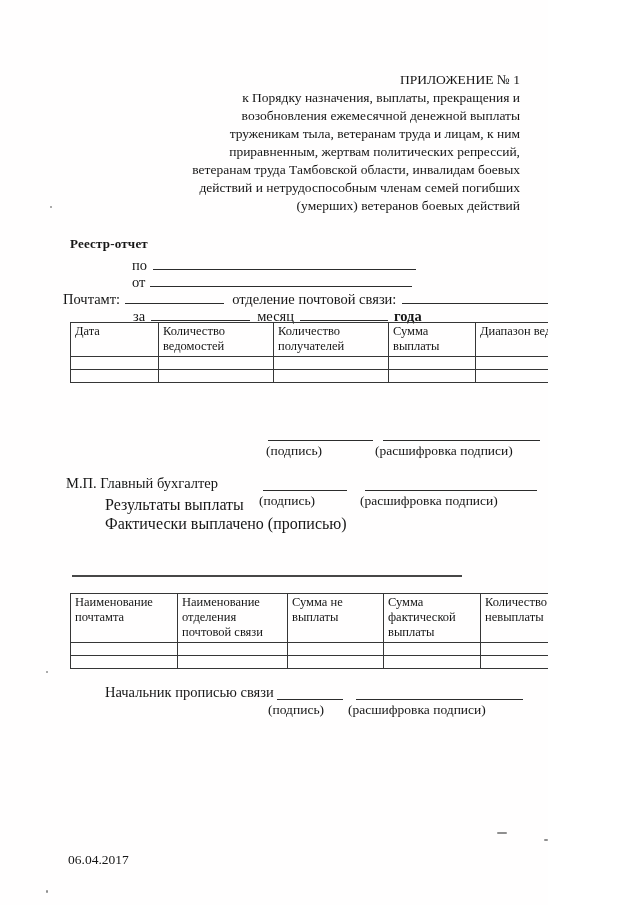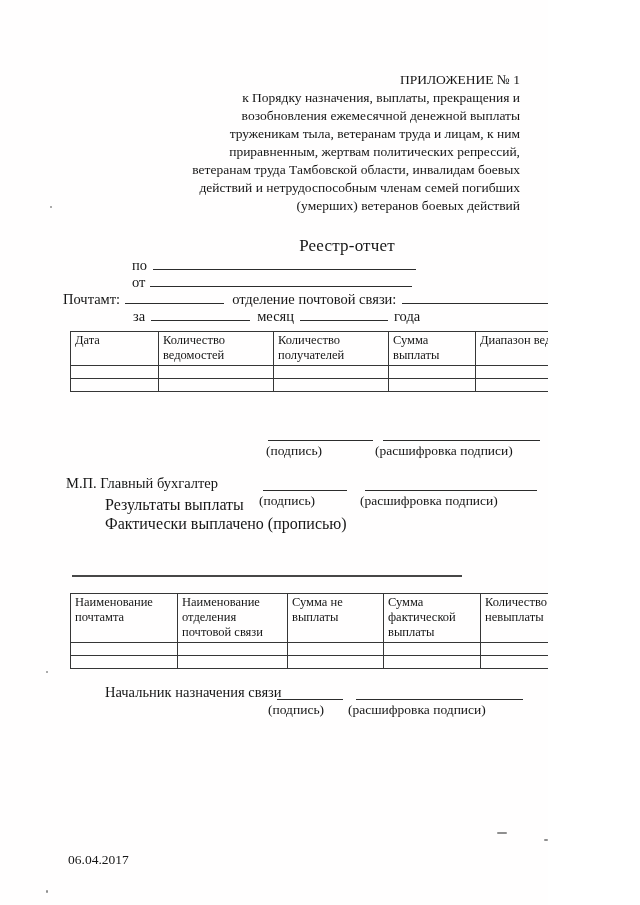--- a/index.html
+++ b/index.html
@@ -4,22 +4,22 @@
 <style>
   html,body{margin:0;padding:0;background:#ffffff;}
   .page{
     position:relative;width:548px;height:905px;background:#fffefe;
     font-family:"Liberation Serif","DejaVu Serif",serif;color:#161616;overflow:hidden;
   }
   
   .hdr{position:absolute;top:71px;right:28px;width:440px;text-align:right;
        font-size:13.5px;line-height:18px;}
   
-  .title{position:absolute;top:236px;left:70px;width:554px;text-align:center;
-         font-weight:normal;font-size:17px;letter-spacing:.2px;}
+  .title{position:absolute;top:236px;left:70px;width:554px;
+         font-weight:bold;font-size:13px;letter-spacing:.2px;}
   
   .frow{position:absolute;font-size:14.5px;white-space:nowrap;}
   .uline{display:inline-block;border-bottom:1px solid #2c2c2c;height:12px;vertical-align:baseline;}
   
   .t{position:absolute;left:70px;border-collapse:collapse;table-layout:fixed;}
   .t th{border:1px solid #363636;font-weight:normal;text-align:left;vertical-align:top;
         font-size:12.5px;line-height:15px;padding:1px 3px 2px 4px;}
   .t td{border:1px solid #363636;height:12px;padding:0 4px;font-size:12.5px;}
   .jst{text-align:justify;}
   
@@ -52,24 +52,24 @@
   <div class="frow" style="top:257px;left:132px;">
     <span>по</span><span class="uline" style="width:263px;margin-left:6px;"></span>
   </div>
   <div class="frow" style="top:274px;left:132px;">
     <span>от</span><span class="uline" style="width:262px;margin-left:5px;"></span>
   </div>
   <div class="frow" style="top:291px;left:63px;">
     <span>Почтамт:</span><span class="uline" style="width:99px;margin-left:5px;"></span><span style="margin-left:8px;">отделение почтовой связи:</span><span class="uline" style="width:162px;margin-left:6px;"></span>
   </div>
   <div class="frow" style="top:308px;left:133px;">
-    <span>за</span><span class="uline" style="width:99px;margin-left:6px;"></span><span style="margin-left:7px;">месяц</span><span class="uline" style="width:88px;margin-left:6px;"></span><span style="margin-left:6px;">года</span>
+    <span>за</span><span class="uline" style="width:99px;margin-left:6px;"></span><span style="margin-left:7px;">месяц</span><span class="uline" style="width:88px;margin-left:6px;"></span><span style="margin-left:6px;font-weight:bold;">года</span>
   </div>
 
-  <table class="t" style="top:331px;width:542px;">
+  <table class="t" style="top:322px;width:542px;">
     <colgroup>
         <col style="width:88px">
         <col style="width:115px">
         <col style="width:115px">
         <col style="width:87px">
         <col style="width:137px">
       </colgroup>
     <thead>
       <tr>
         <th>Дата</th>
@@ -142,21 +142,21 @@
       <tr>
         <td></td>
         <td></td>
         <td></td>
         <td></td>
         <td></td>
       </tr>
     </tbody>
   </table>
 
-  <div class="sig-label" style="top:684px;left:105px;">Начальник назначения связи</div>
+  <div class="sig-label" style="top:684px;left:105px;">Начальник прописью связи</div>
   <div class="sline" style="top:699px;left:277px;width:66px;"></div>
   <div class="sline" style="top:699px;left:356px;width:167px;"></div>
   <div class="cap" style="top:702px;left:268px;width:84px;">(подпись)</div>
   <div class="cap" style="top:702px;left:348px;width:182px;">(расшифровка подписи)</div>
 
   <div class="date">06.04.2017</div>
 
   <div class="speck" style="top:206px;left:50px;width:2px;height:2px;"></div>
   <div class="speck" style="top:671px;left:46px;width:2px;height:2px;"></div>
   <div class="speck" style="top:832px;left:497px;width:10px;height:2px;"></div>

